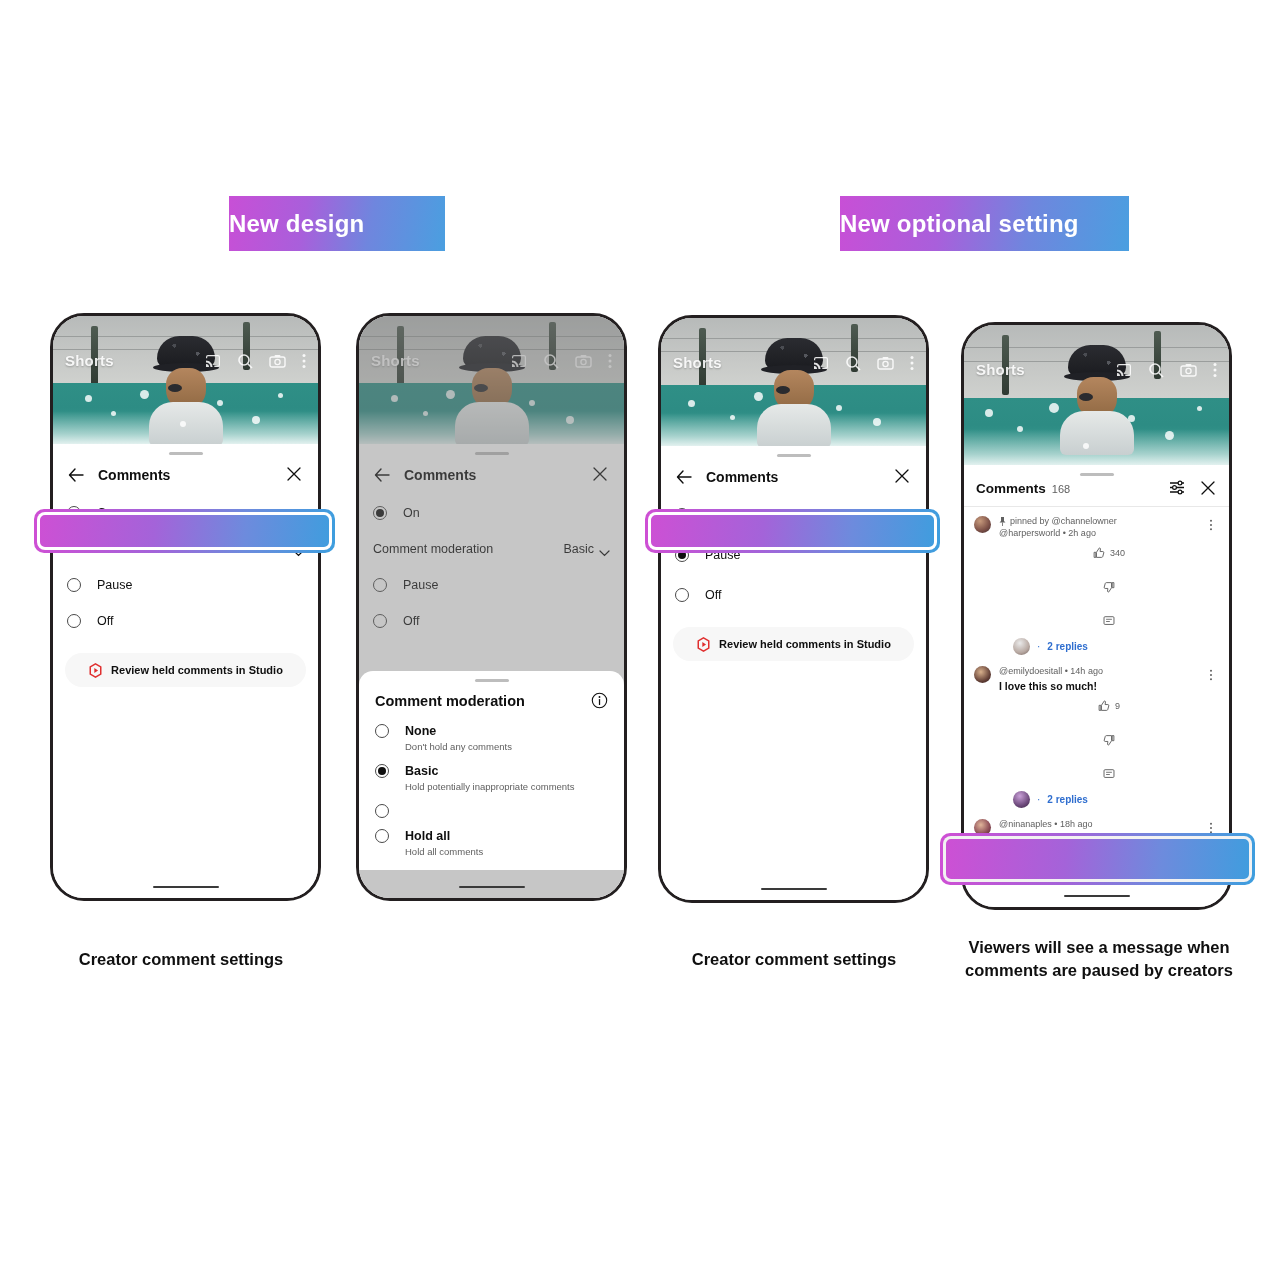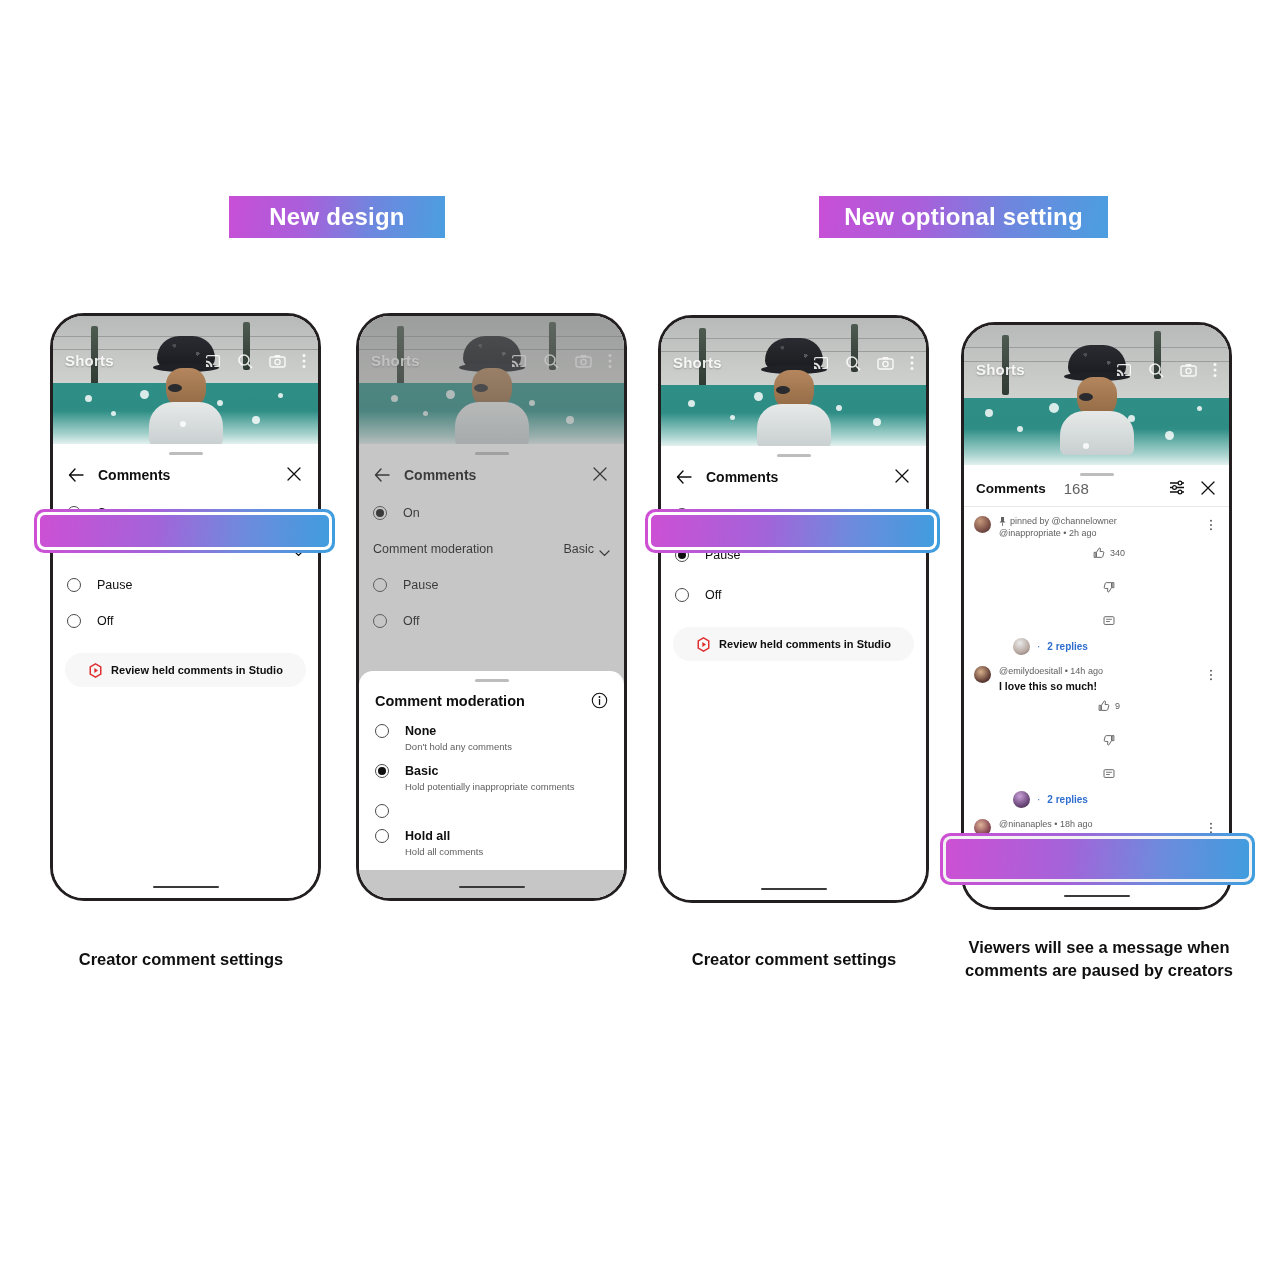--- a/index.html
+++ b/index.html
@@ -7,30 +7,30 @@
     width: 1280px; height: 1280px;
     background: #ffffff;
     font-family: "Liberation Sans", sans-serif;
     overflow: hidden;
   }
   .stage { position: relative; width: 1280px; height: 1280px; }
 
   
   .banner {
     position: absolute;
-    height: 42px;
-    display: flex; align-items: center; justify-content: center;
+    height: 55px;
+    display: flex; align-items: center; justify-content: flex-start;
     background: linear-gradient(100deg, #c84fd6 0%, #a95fdb 35%, #6f86de 65%, #4a9fe0 100%);
     color: #ffffff;
     font-size: 24px;
     font-weight: bold;
     letter-spacing: .2px;
   }
   #banner-new-design   { left: 229px; top: 196px; width: 216px; }
-  #banner-new-optional { left: 819px; top: 196px; width: 289px; }
+  #banner-new-optional { left: 840px; top: 196px; width: 289px; }
 
   
   .phone {
     position: absolute;
     width: 271px; height: 588px;
     border: 3px solid #231f20;
     border-radius: 34px;
     background: #ffffff;
     overflow: hidden;
   }
@@ -237,21 +237,21 @@
   
   .comments-panel {
     position: relative; background: #fff; flex: 1; overflow: hidden;
     border-radius: 12px 12px 0 0;
   }
   .cm-head {
     display: flex; align-items: center; padding: 4px 12px 9px;
     border-bottom: 1px solid #e8e8e8;
   }
   .cm-head .t { font-size: 13.5px; font-weight: bold; color: #0f0f0f; }
-  .cm-head .count { font-size: 15px; color: #606060; margin-left: 18px; }
+  .cm-head .count { font-size: 11px; color: #606060; margin-left: 6px; }
   .cm-head .sp { flex: 1; }
   .cm-head .ic { width: 17px; height: 17px; margin-left: 14px; }
 
   .cm-list { padding: 8px 10px 0; }
   .cm-item { display: flex; margin-bottom: 7px; position: relative; }
   .avatar {
     width: 17px; height: 17px; border-radius: 50%; flex: none; margin-top: 1px;
     background: radial-gradient(circle at 35% 30%, #c79a7c, #7b4f46 60%, #3c2a2d 100%);
     overflow: hidden;
   }
@@ -759,21 +759,21 @@
             <span class="avatar"></span>
             <div class="cm-body">
               <div class="pinned">
                 <span class="pin-icon"><svg width="7" height="9" viewBox="0 0 7 9">
                       <path d="M2 0h3v4l1.5 1.5H.5L2 4z" fill="#606060"></path>
                       <rect x="3.1" y="5.5" width=".8" height="3.5" fill="#606060"></rect>
                     </svg></span>
                 <span>pinned by @channelowner</span>
               </div>
               <div class="cm-meta">
-                <span>@inappropriate</span>
+                <span>@harpersworld</span>
                 <span>•</span>
                 <span>2h ago</span>
               </div>
               <div class="cm-actions">
                 <span class="act">
                   <svg width="12" height="12" viewBox="0 0 14 14">
                       <path d="M4 6.2L7.2 1.3c.7-.5 1.6.1 1.5.9L8.3 5.3h3.2c.8 0 1.3.7 1.1 1.4l-1.2 4.4c-.2.6-.7 1-1.3 1H4zM1.3 6.2h2v5.9h-2z" fill="none" stroke="#606060" stroke-width="1.1" stroke-linejoin="round"></path>
                     </svg>
                   <span class="n">340</span>
                 </span>

